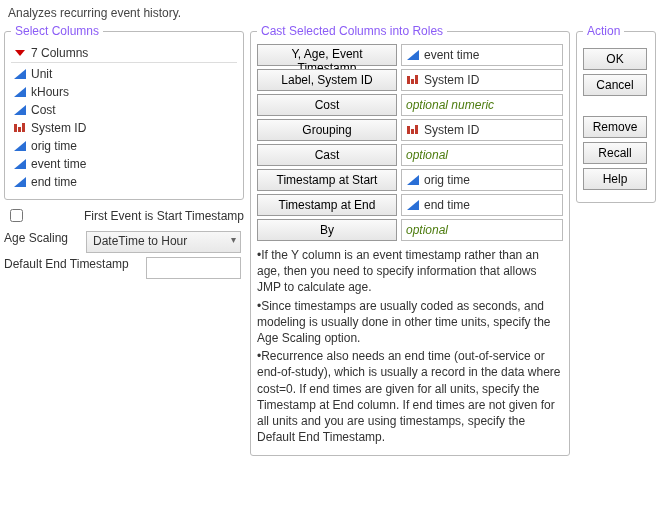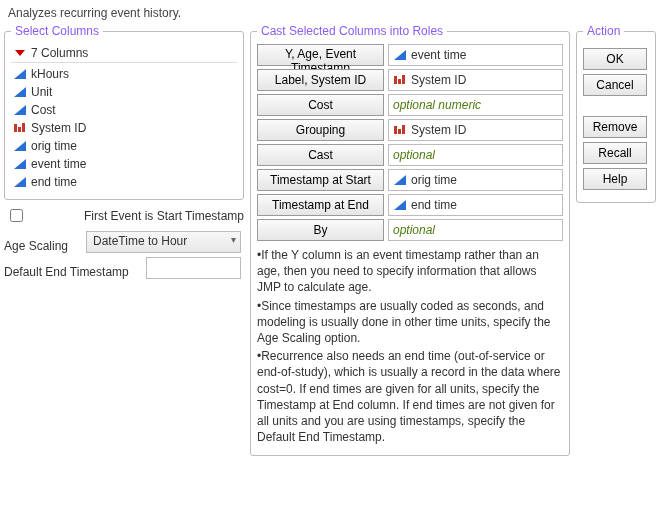--- a/index.html
+++ b/index.html
@@ -46,21 +46,21 @@
     margin-bottom: 2px;
   }
   .col-list .item {
     display: flex;
     align-items: center;
     gap: 4px;
     padding: 1px 2px;
     line-height: 16px;
   }
   .icon { width: 14px; height: 12px; flex: 0 0 14px; display: inline-flex; align-items: center; justify-content: center; }
-  .label-row { display: flex; align-items: flex-end; gap: 6px; margin: 4px 0; }
+  .label-row { display: flex; align-items: flex-start; gap: 6px; margin: 4px 0; }
   .label-row label { font-size: 12px; }
   .check-row { display: flex; align-items: center; gap: 6px; margin: 6px 0 6px 2px; justify-content: space-between; }
   input[type="checkbox"] { width: 13px; height: 13px; }
   .dropdown {
     border: 1px solid #bbb;
     background: linear-gradient(#f7f7f7,#e8e8e8);
     font-size: 12px;
     padding: 2px 18px 2px 6px;
     height: 22px;
     position: relative;
@@ -80,21 +80,21 @@
     padding: 2px 4px;
     font-size: 12px;
   }
   .role-row {
     display: flex;
     align-items: stretch;
     gap: 4px;
     margin-bottom: 3px;
   }
   .role-btn {
-    width: 127px;
+    width: 140px;
     height: 22px;
     border: 1px solid #999;
     background: linear-gradient(#fafafa,#e6e6e6);
     font-size: 12px;
     padding: 2px 4px;
     text-align: center;
     cursor: pointer;
   }
   .role-slot {
     flex: 1;
@@ -150,29 +150,29 @@
           </span>
         <span>7 Columns</span>
       </div>
       <div class="col-list" id="col-list">
           <div class="item">
             <span class="icon">
               <svg width="14" height="12">
                 <polygon points="1,11 13,11 13,1" fill="#2a6fd6"></polygon>
               </svg>
             </span>
+            <span>Unit</span>
+          </div>
+          <div class="item">
+            <span class="icon">
+              <svg width="14" height="12">
+                <polygon points="1,11 13,11 13,1" fill="#2a6fd6"></polygon>
+              </svg>
+            </span>
             <span>kHours</span>
-          </div>
-          <div class="item">
-            <span class="icon">
-              <svg width="14" height="12">
-                <polygon points="1,11 13,11 13,1" fill="#2a6fd6"></polygon>
-              </svg>
-            </span>
-            <span>Unit</span>
           </div>
           <div class="item">
             <span class="icon">
               <svg width="14" height="12">
                 <polygon points="1,11 13,11 13,1" fill="#2a6fd6"></polygon>
               </svg>
             </span>
             <span>Cost</span>
           </div>
           <div class="item">

